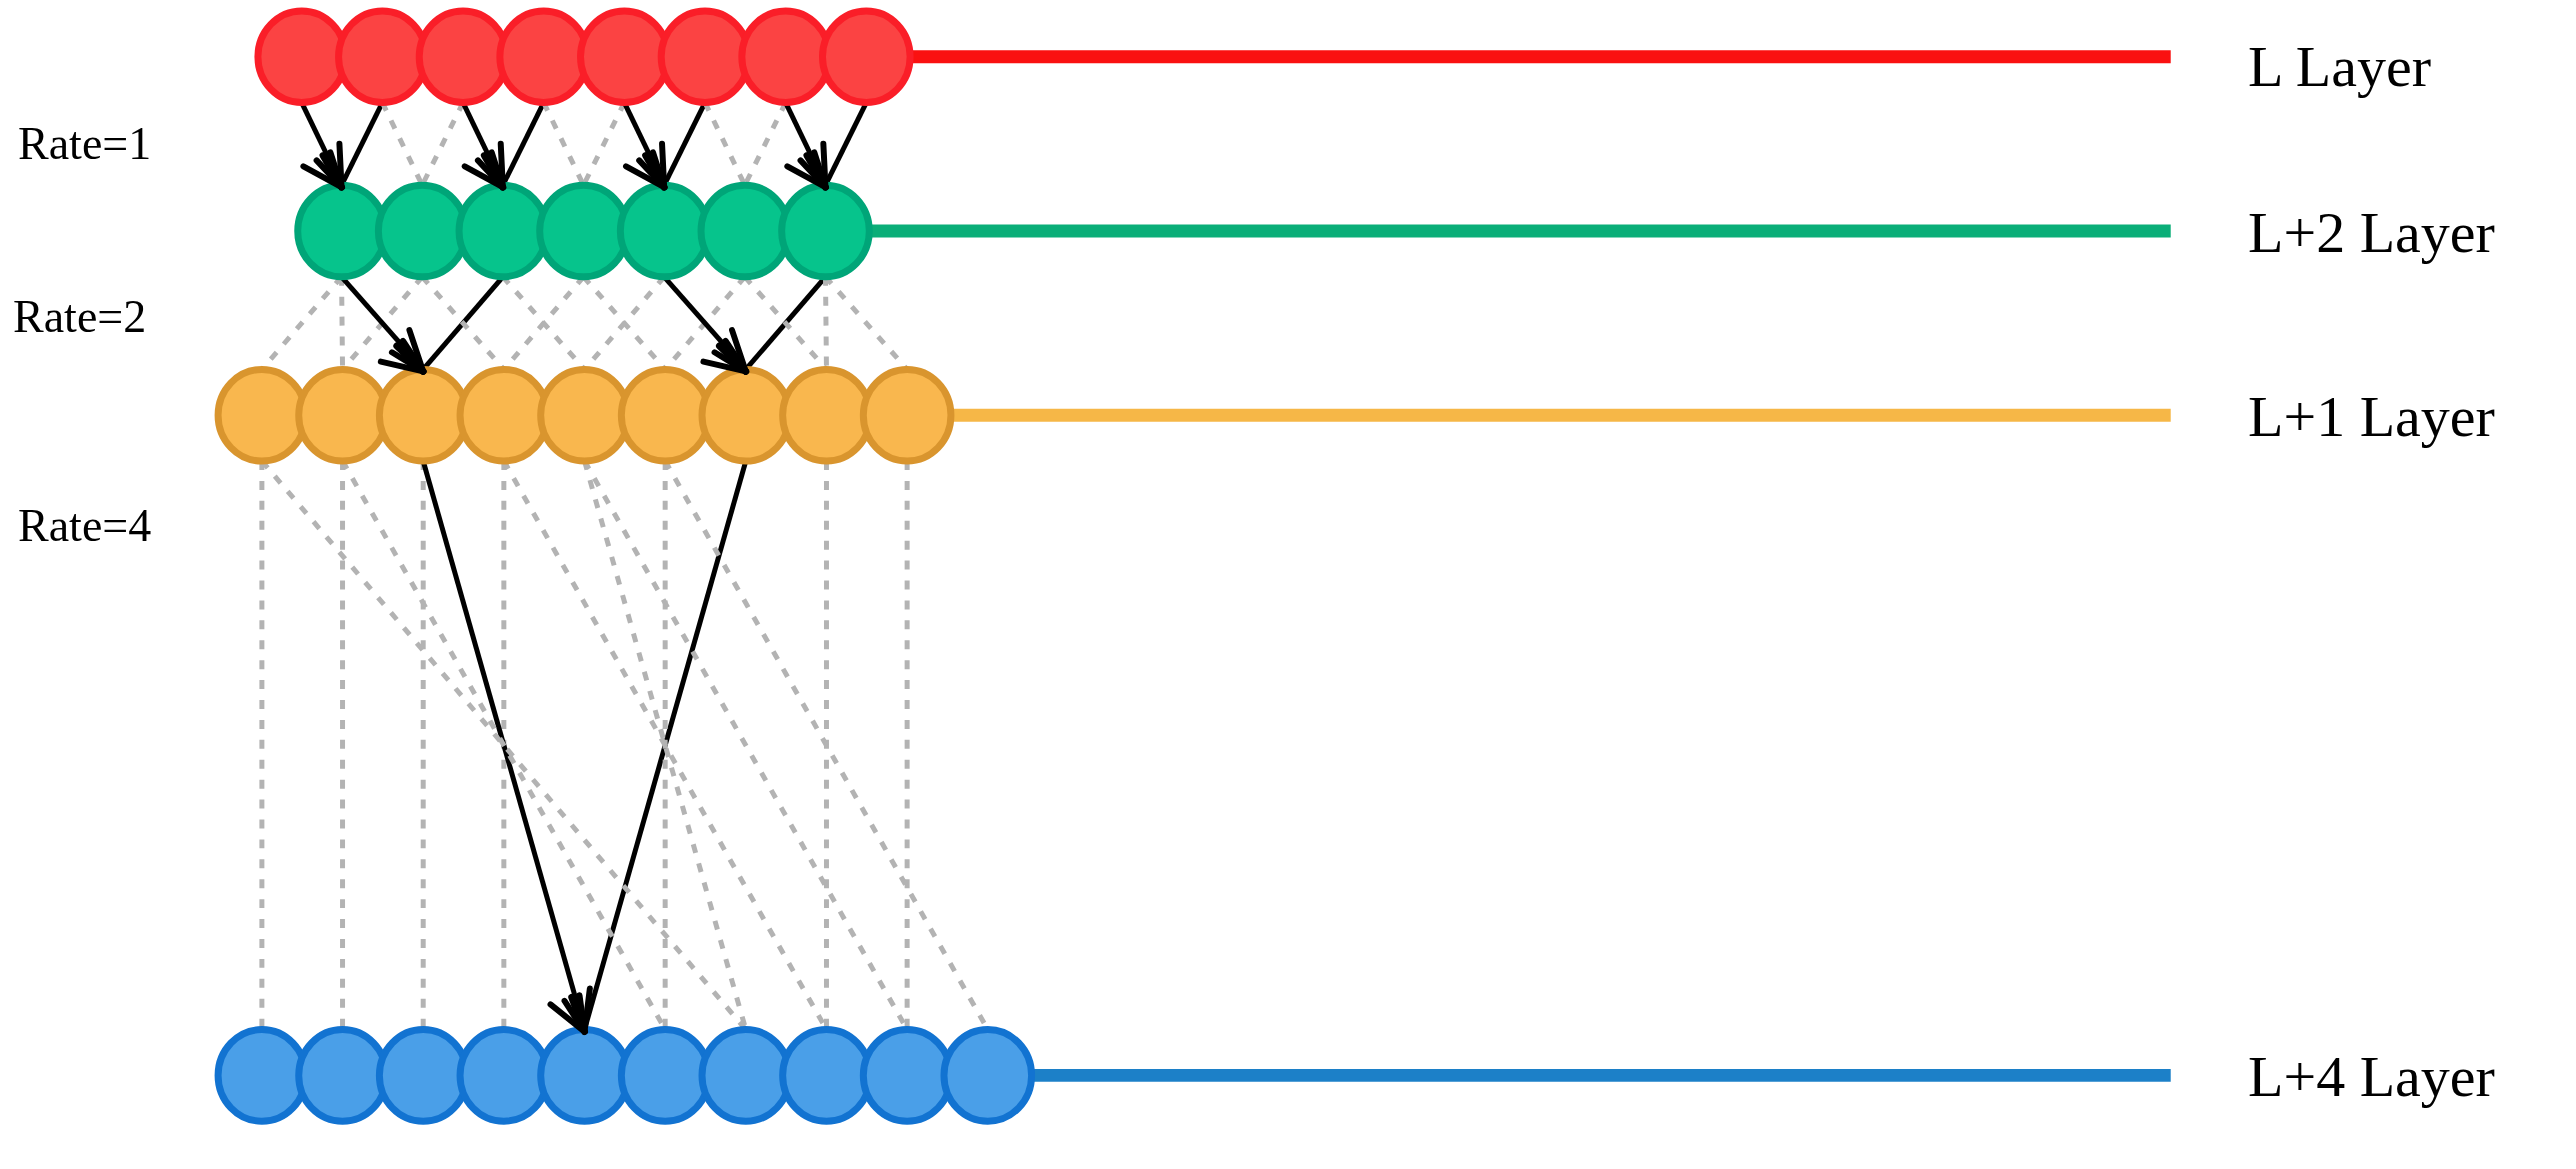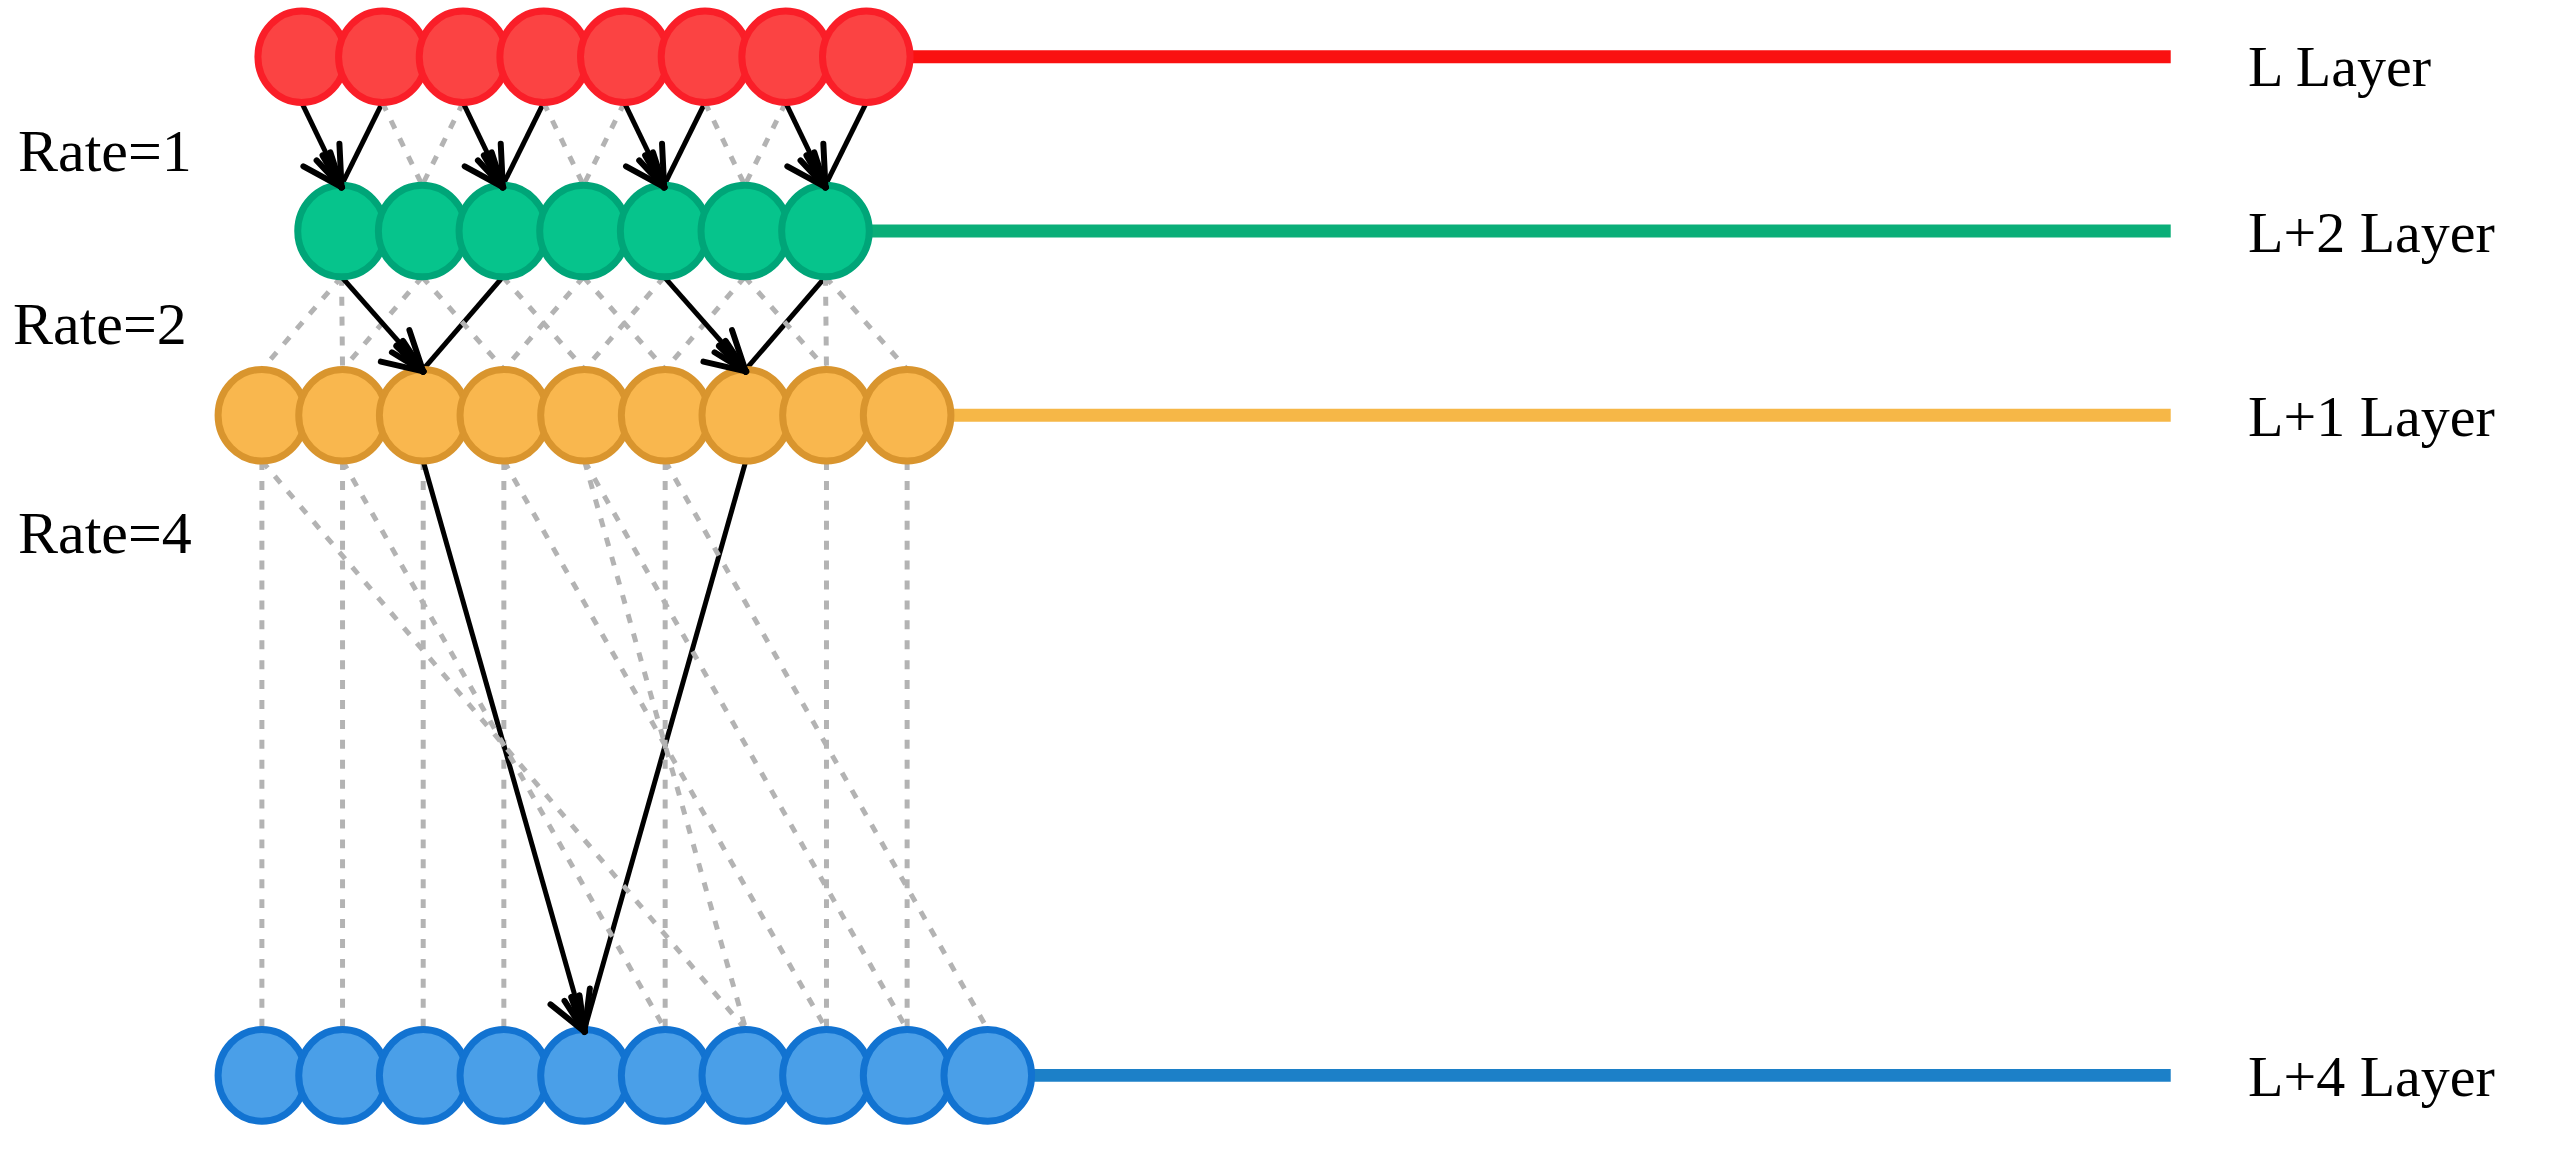--- a/index.html
+++ b/index.html
@@ -26,21 +26,21 @@
     position: absolute;
     font-family: "Liberation Serif", "DejaVu Serif", serif;
     font-size: 58px;
     color: #000000;
     white-space: nowrap;
     line-height: 1;
   }
   .rate-label {
     position: absolute;
     font-family: "Liberation Serif", "DejaVu Serif", serif;
-    font-size: 60px;
+    font-size: 46px;
     color: #000000;
     white-space: nowrap;
     line-height: 1;
     text-align: center;
   }
 </style>
 </head>
 <body>
 
 <div id="stage">

